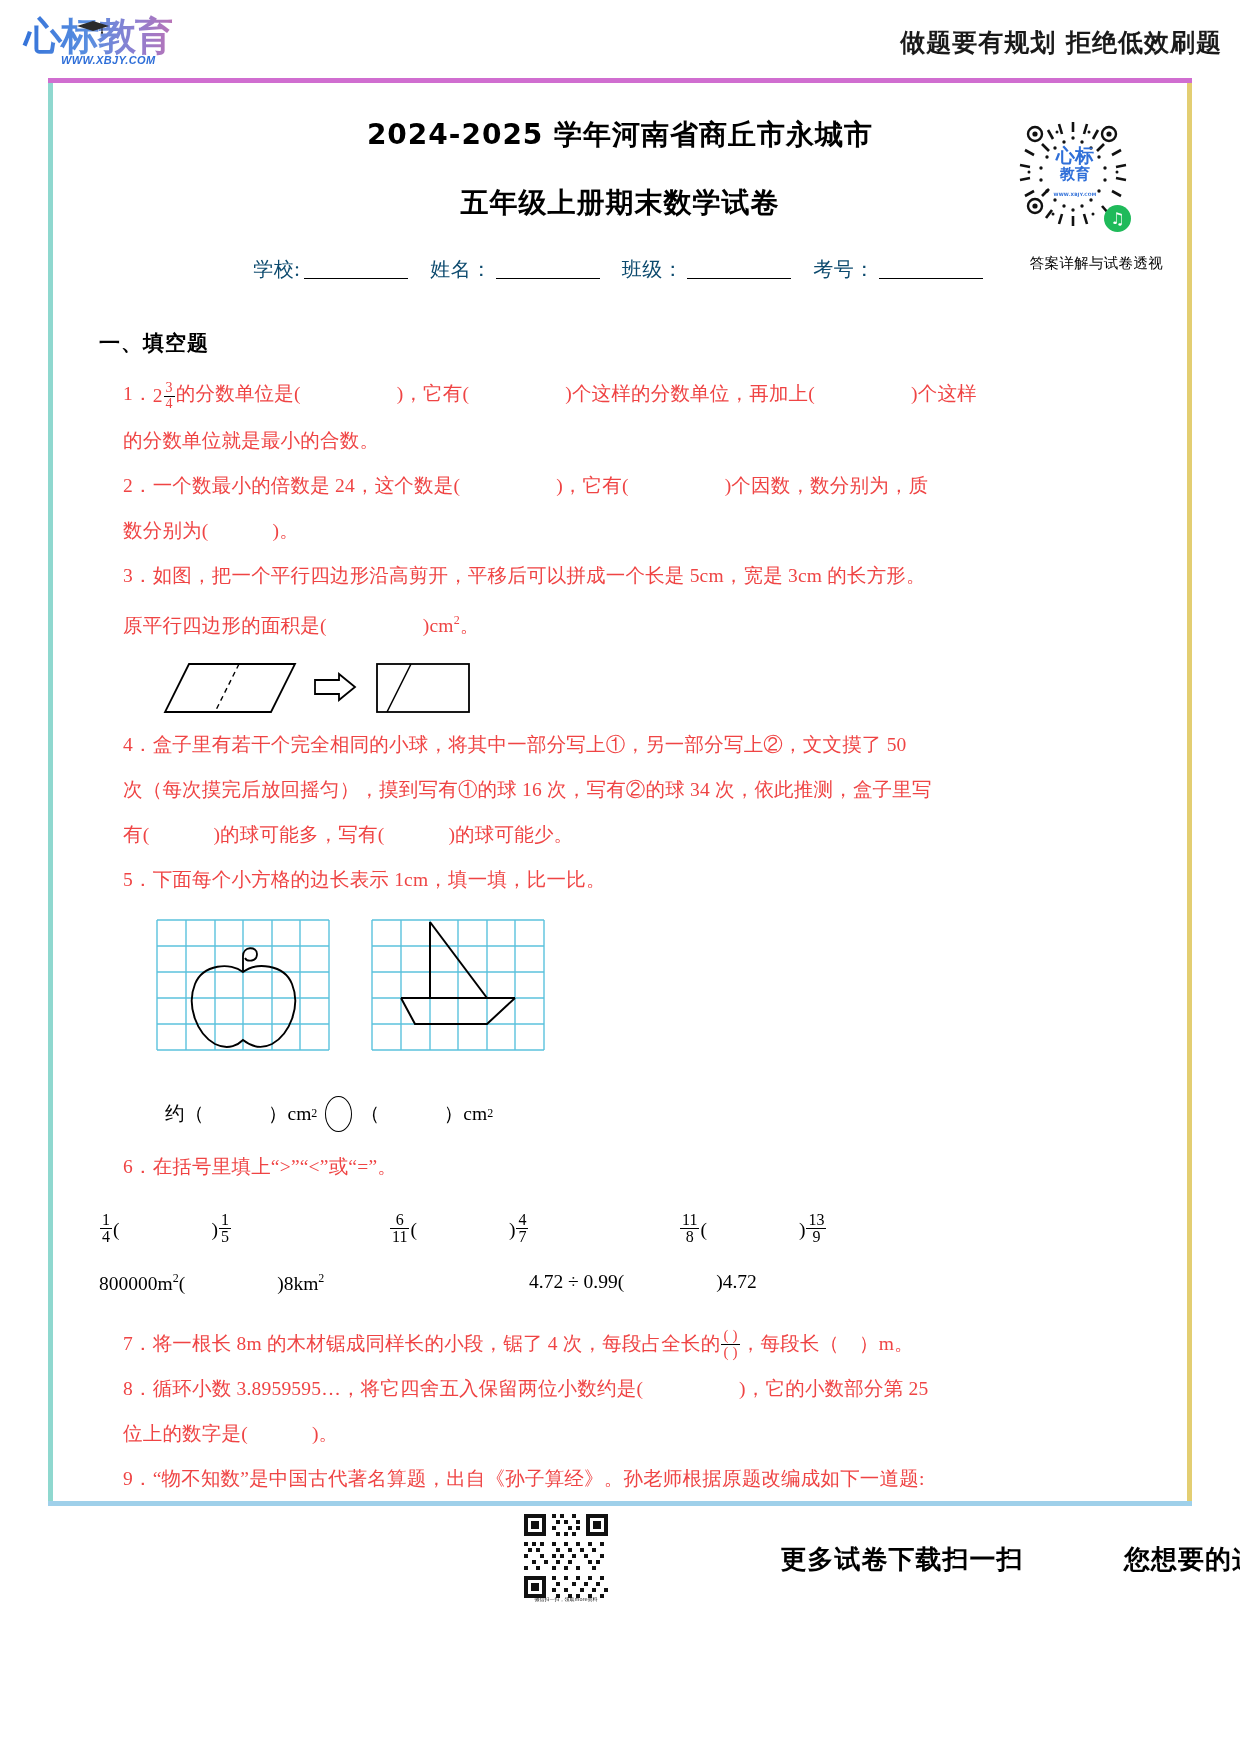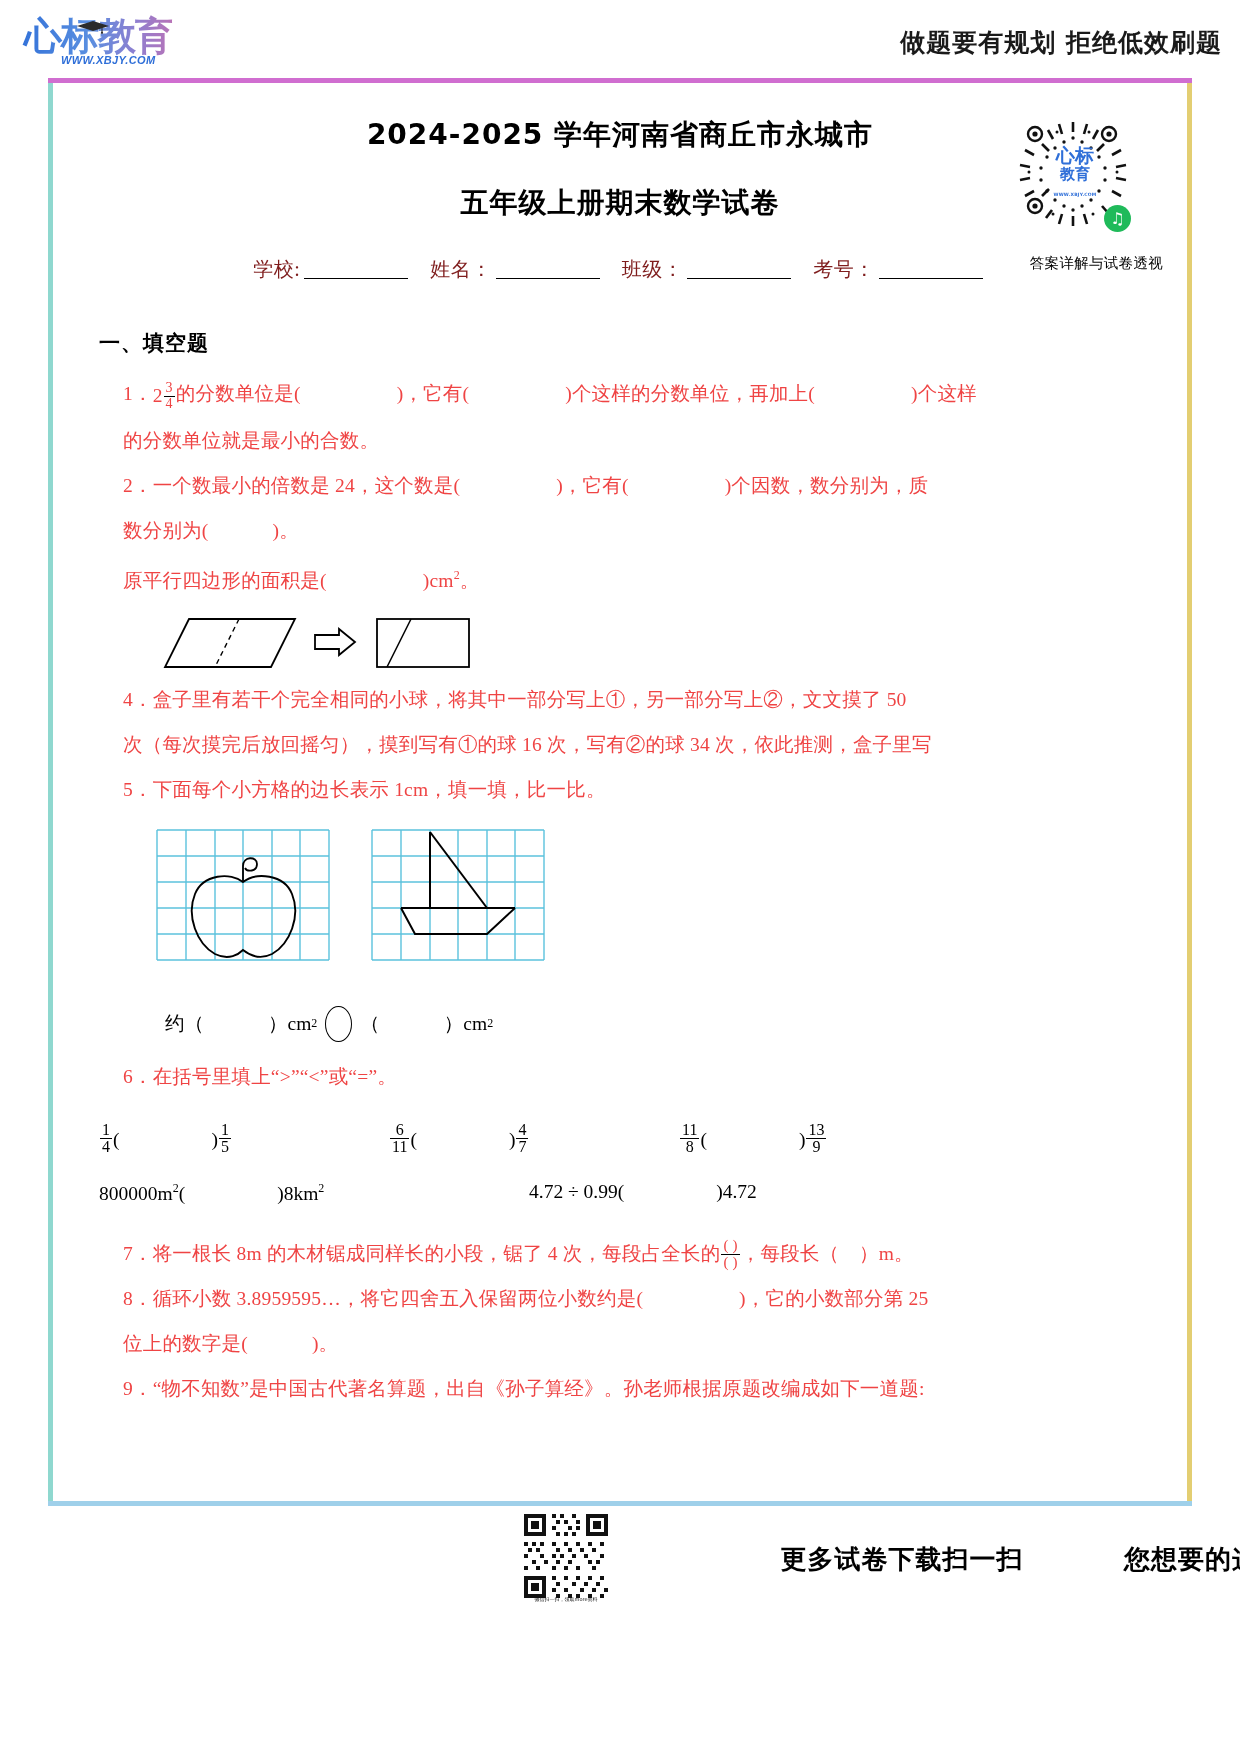--- a/index.html
+++ b/index.html
@@ -103,21 +103,21 @@
     color: #000000;
     letter-spacing: 1px;
   }
   .title-1 { margin-top: 28px; }
   .title-2 { margin-top: 30px; }
 
   .fields {
     margin-top: 34px;
     text-align: center;
     font-size: 20px;
-    color: #7f1d1d;
+    color: #0c4a6e;
     letter-spacing: 0.5px;
   }
   .fields .blank {
     display: inline-block;
     border-bottom: 1.6px solid #000;
     width: 104px;
     margin: 0 4px;
     vertical-align: -3px;
   }
   .fields .fl { margin-left: 18px; }
@@ -412,20 +412,23 @@
   <div class="q">的分数单位就是最小的合数。</div>
 
   <div class="q">
     <span>2．</span><span>一个数最小的倍数是 24，这个数是(</span><span class="sp"></span><span>)，它有(</span><span class="sp"></span><span>)个因数，数分别为，质</span>
   </div>
   <div class="q">
     <span>数分别为(</span><span class="sp-s"></span><span>)。</span>
   </div>
 
   <div class="q">
+    <span>3．</span><span>如图，把一个平行四边形沿高剪开，平移后可以拼成一个长是 5cm，宽是 3cm 的长方形。</span>
+  </div>
+  <div class="q">
     <span>原平行四边形的面积是(</span><span class="sp"></span><span>)cm</span><sup class="exp">2</sup><span>。</span>
   </div>
 
   <div class="fig-para">
     <svg width="310" height="64" viewBox="0 0 310 64">
 
       <polygon points="26,8 132,8 108,56 2,56" fill="none" stroke="#000" stroke-width="1.8"></polygon>
       <line x1="76" y1="8" x2="52" y2="56" stroke="#000" stroke-width="1.4" stroke-dasharray="5,4"></line>
 
       <g fill="none" stroke="#000" stroke-width="1.8">
@@ -434,20 +437,23 @@
 
       <rect x="214" y="8" width="92" height="48" fill="none" stroke="#000" stroke-width="1.8"></rect>
       <line x1="248" y1="8" x2="224" y2="56" stroke="#000" stroke-width="1.6"></line>
     </svg>
   </div>
 
   <div class="q">
     <span>4．</span><span>盒子里有若干个完全相同的小球，将其中一部分写上①，另一部分写上②，文文摸了 50</span>
   </div>
   <div class="q">次（每次摸完后放回摇匀），摸到写有①的球 16 次，写有②的球 34 次，依此推测，盒子里写</div>
+  <div class="q">
+    <span>有(</span><span class="sp-s"></span><span>)的球可能多，写有(</span><span class="sp-s"></span><span>)的球可能少。</span>
+  </div>
 
   <div class="q">
     <span>5．</span><span>下面每个小方格的边长表示 1cm，填一填，比一比。</span>
   </div>
 
   <div class="fig-grids">
 
     <div class="grid-box grid-a">
       <svg width="180" height="160" viewBox="0 0 180 160">
         <g stroke="#5bc2dd" stroke-width="1.4" fill="none">

